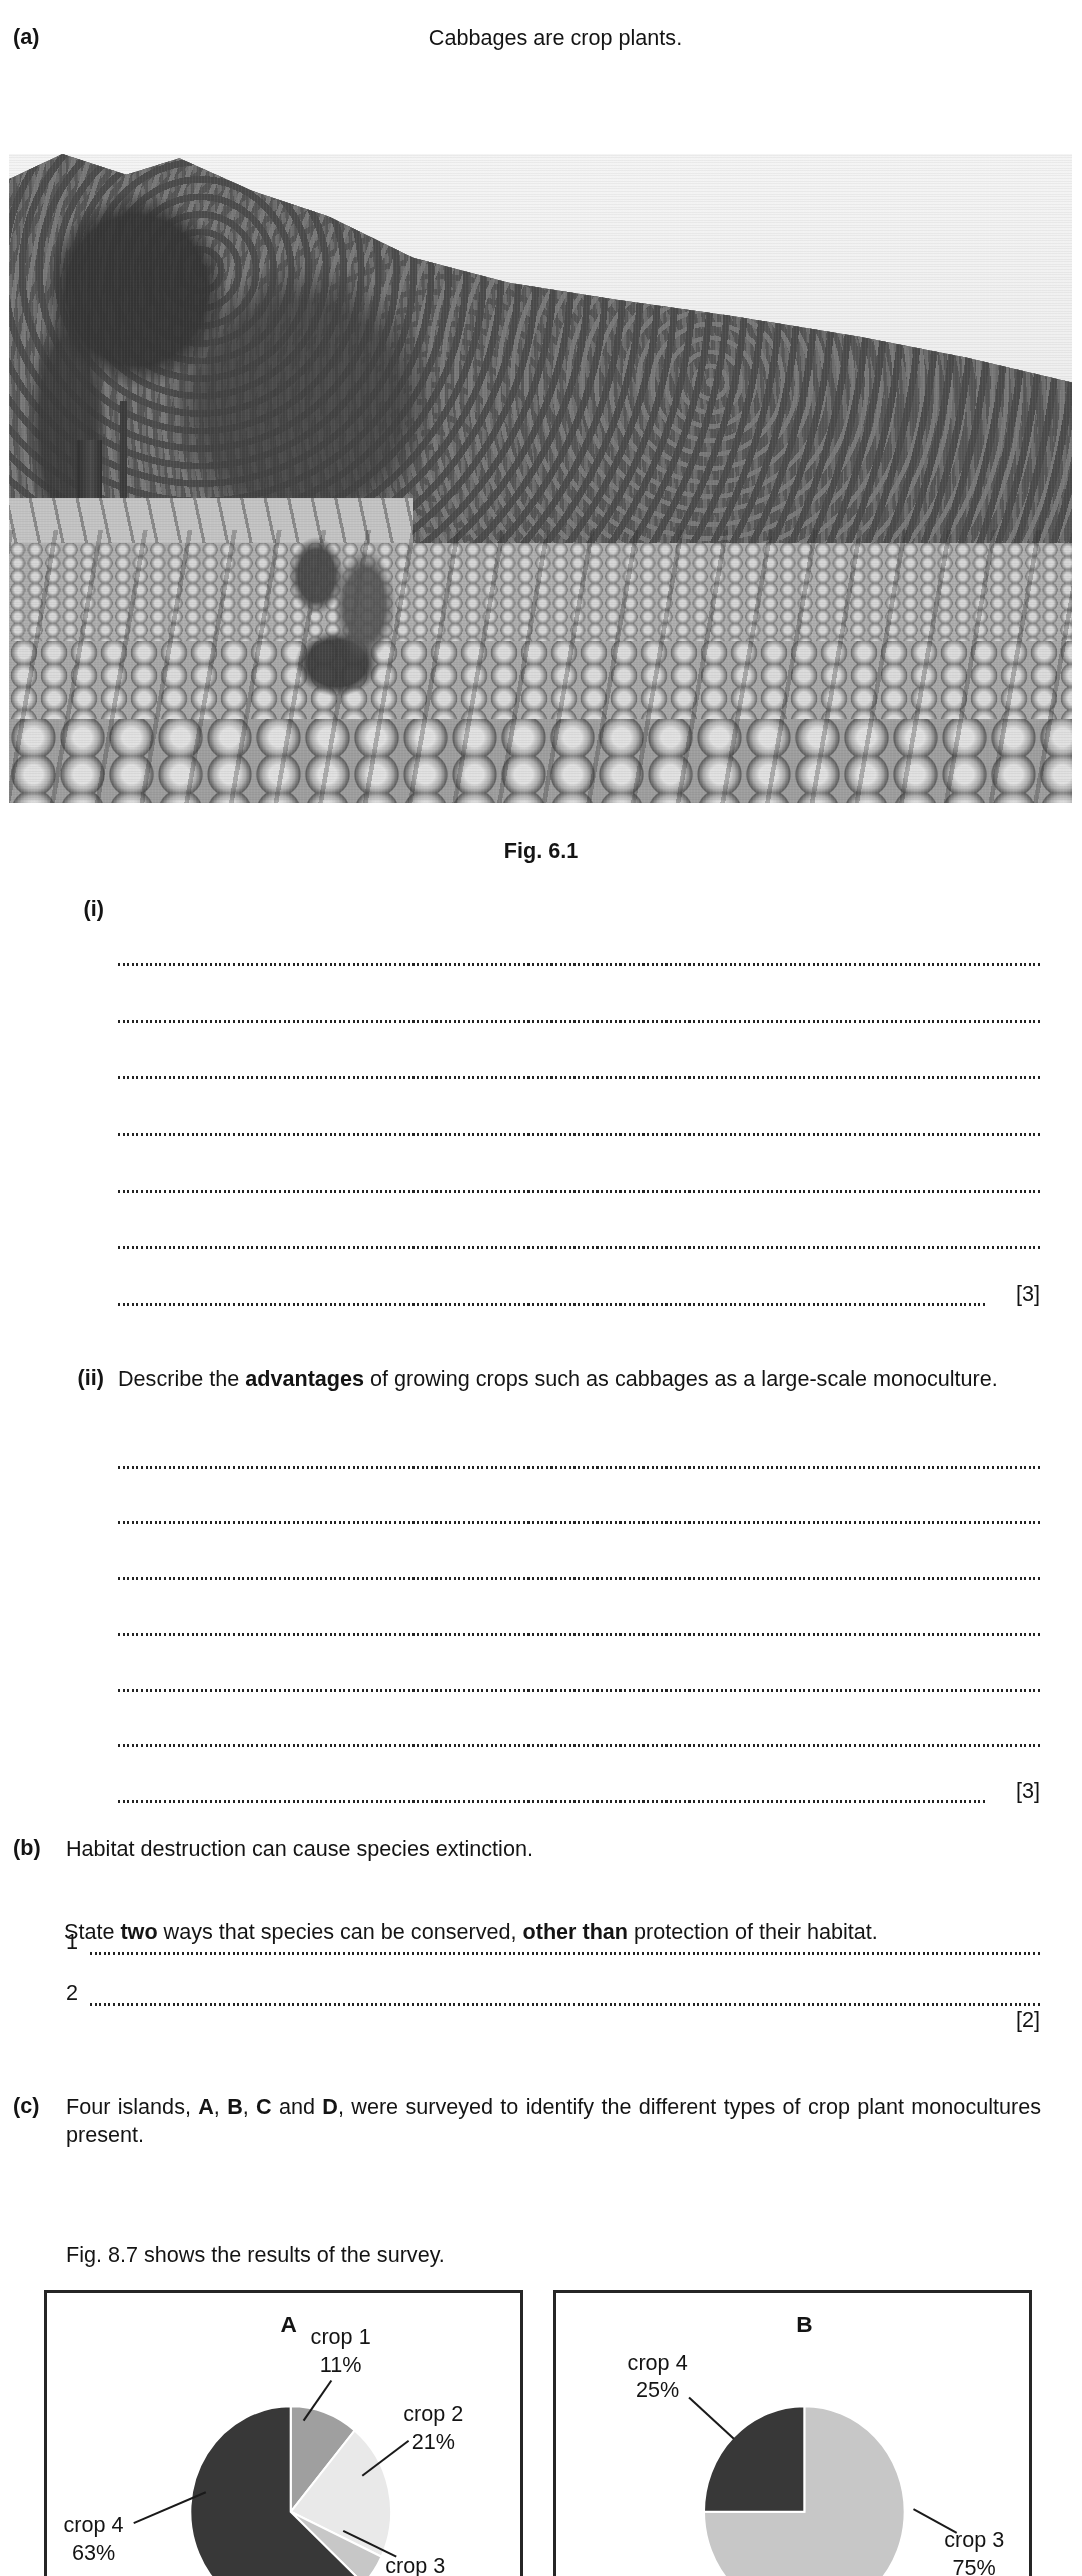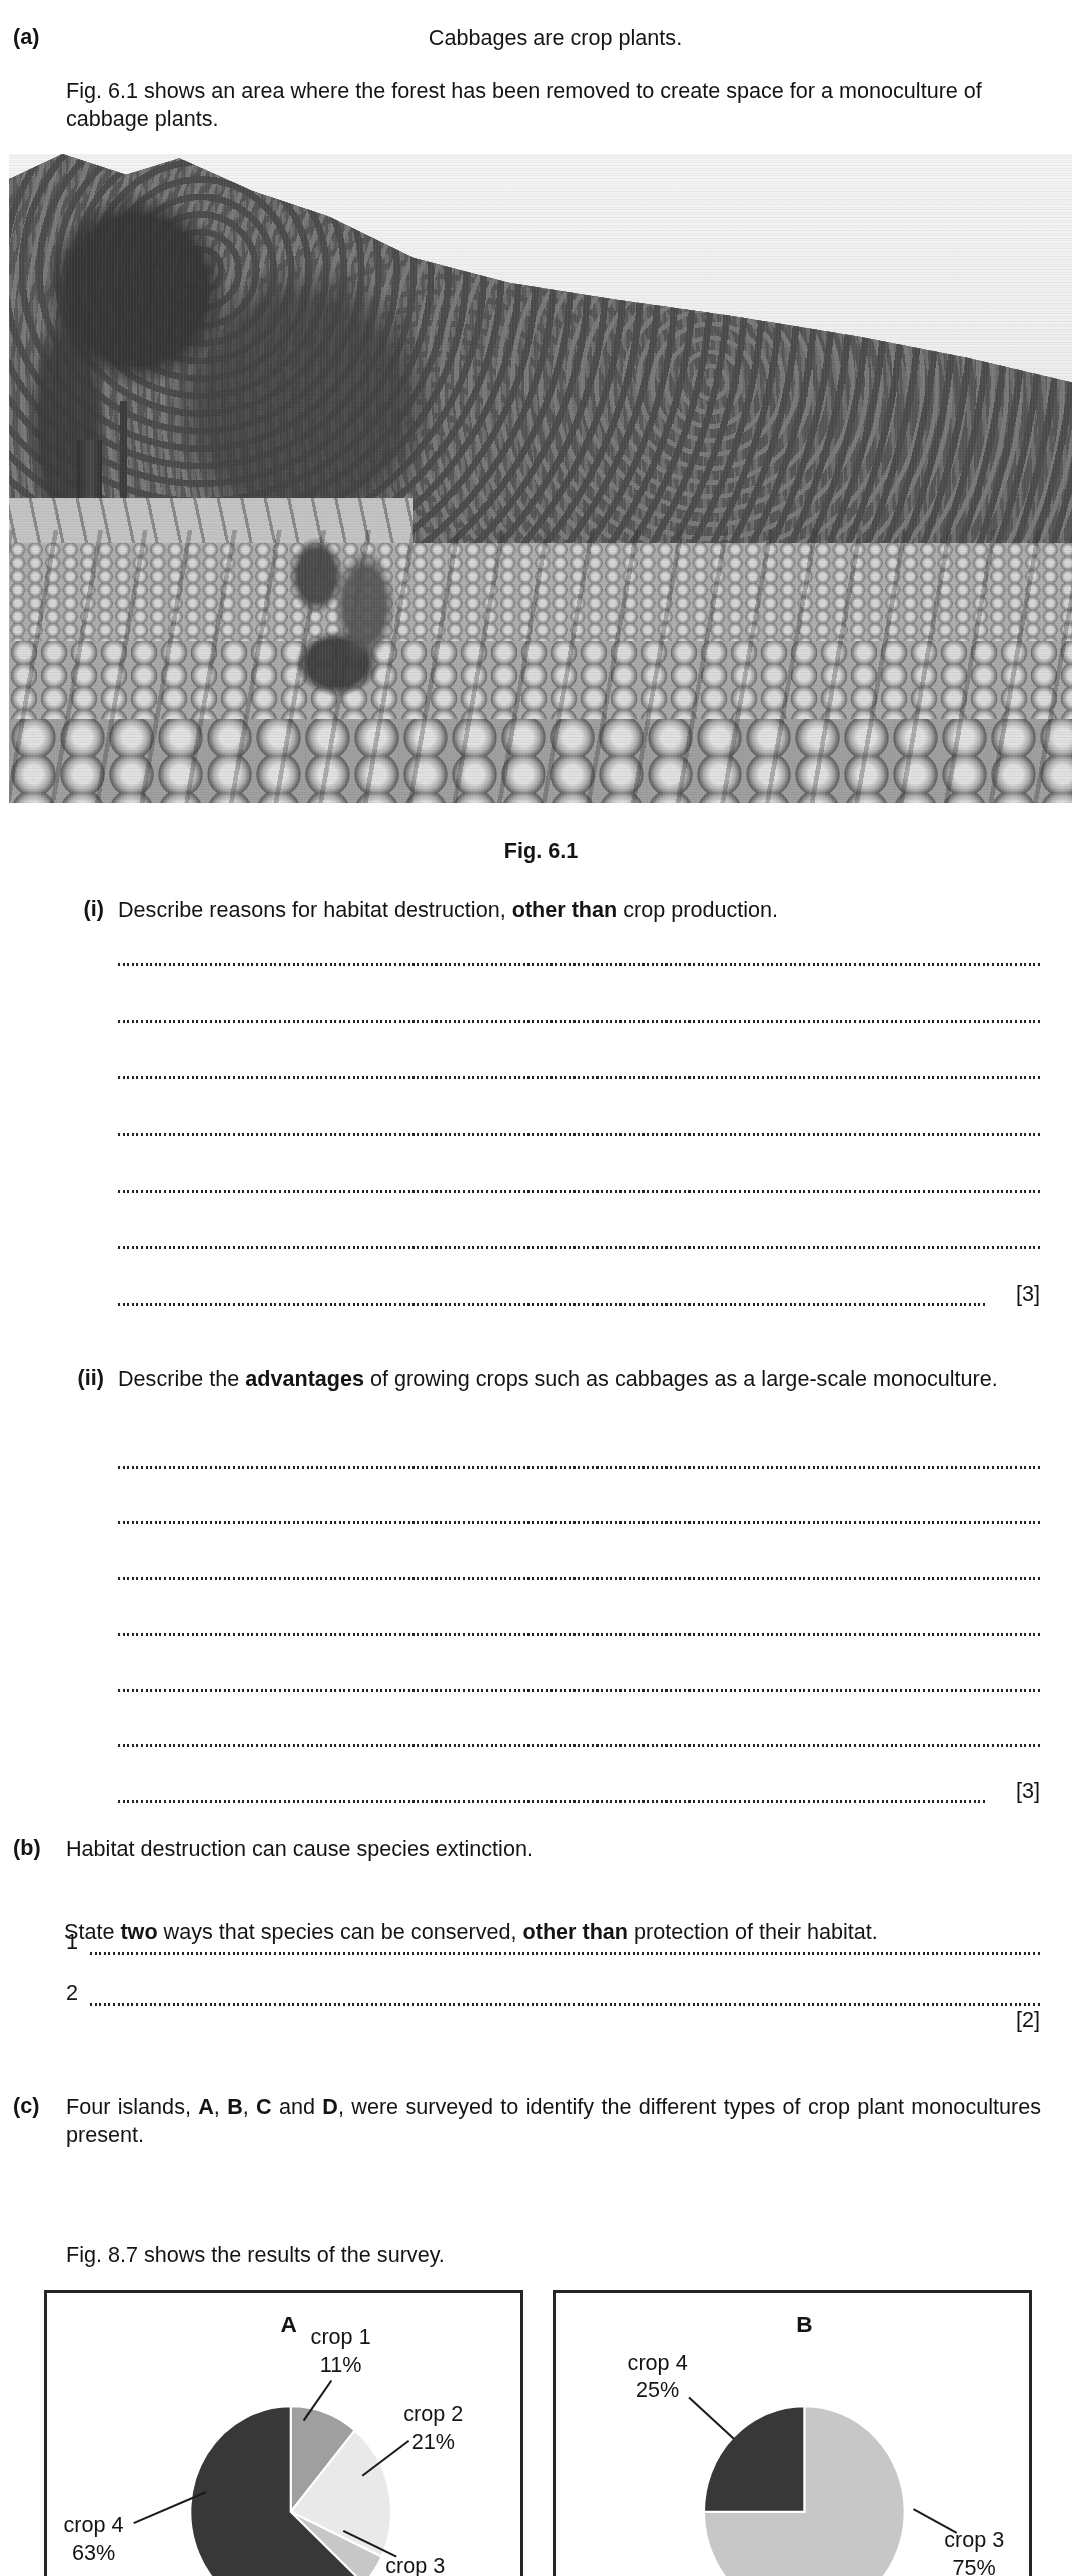--- a/index.html
+++ b/index.html
@@ -62,41 +62,39 @@
      repeating-linear-gradient(90deg,rgba(255,255,255,.05) 0 1px,rgba(0,0,0,0) 1px 3.1px);}
   text{font-family:"Liberation Sans",sans-serif;}
 </style>
 </head>
 <body>
 
 <div class="page">
 
   <div class="abs lbl" style="left:13px;top:24px;">(a)</div>
   <div class="abs txt" style="left:66px;top:24px;width:979px;text-align:center;">Cabbages are crop plants.</div>
-  <div class="abs txt" style="left:66px;top:77px;width:979px;">Fig. 6.1 shows an area where the forest has been removed to create space for a monoculture of cabbage plants.</div>
 
   <div class="photo">
     <div class="ph-sky"></div>
     <div class="ph-forest"></div>
     <div class="ph-forest-shadow"></div>
     <div class="ph-trunk"></div>
     <div class="ph-trunk2"></div>
     <div class="ph-midpatch"></div>
     <div class="ph-crop-far"></div>
     <div class="ph-crop-mid"></div>
     <div class="ph-crop-near"></div>
     <div class="ph-rows"></div>
     <div class="ph-tallplants"></div>
     <div class="ph-grain"></div>
   </div>
 
   <div class="caption" style="top:838px;">Fig. 6.1</div>
 
   <div class="romanlbl" style="left:46px;top:896px;">(i)</div>
-  <div class="abs txt" style="left:118px;top:896px;width:922px;"><span>Describe reasons for habitat destruction, </span><span style="font-weight: bold;">other than</span><span> crop production.</span></div>
   <div class="marks" style="top:1281px;">[3]</div>
 
   <div class="romanlbl" style="left:46px;top:1365px;">(ii)</div>
   <div class="abs txt just" style="left:118px;top:1365px;width:902px;"><span>Describe the </span><span style="font-weight: bold;">advantages</span><span> of growing crops such as cabbages as a large-scale monoculture.</span></div>
   <div class="marks" style="top:1778px;">[3]</div>
 
   <div class="abs lbl" style="left:13px;top:1835px;">(b)</div>
   <div class="abs txt" style="left:66px;top:1835px;width:975px;">Habitat destruction can cause species extinction.</div>
   <div class="abs txt" style="left:64px;top:1892px;width:975px;margin-top:26px;"><span>State </span><span style="font-weight: bold;">two</span><span> ways that species can be conserved, </span><span style="font-weight: bold;">other than</span><span> protection of their habitat.</span></div>
   <div class="abs" style="left:66px;top:1929px;">1</div>

